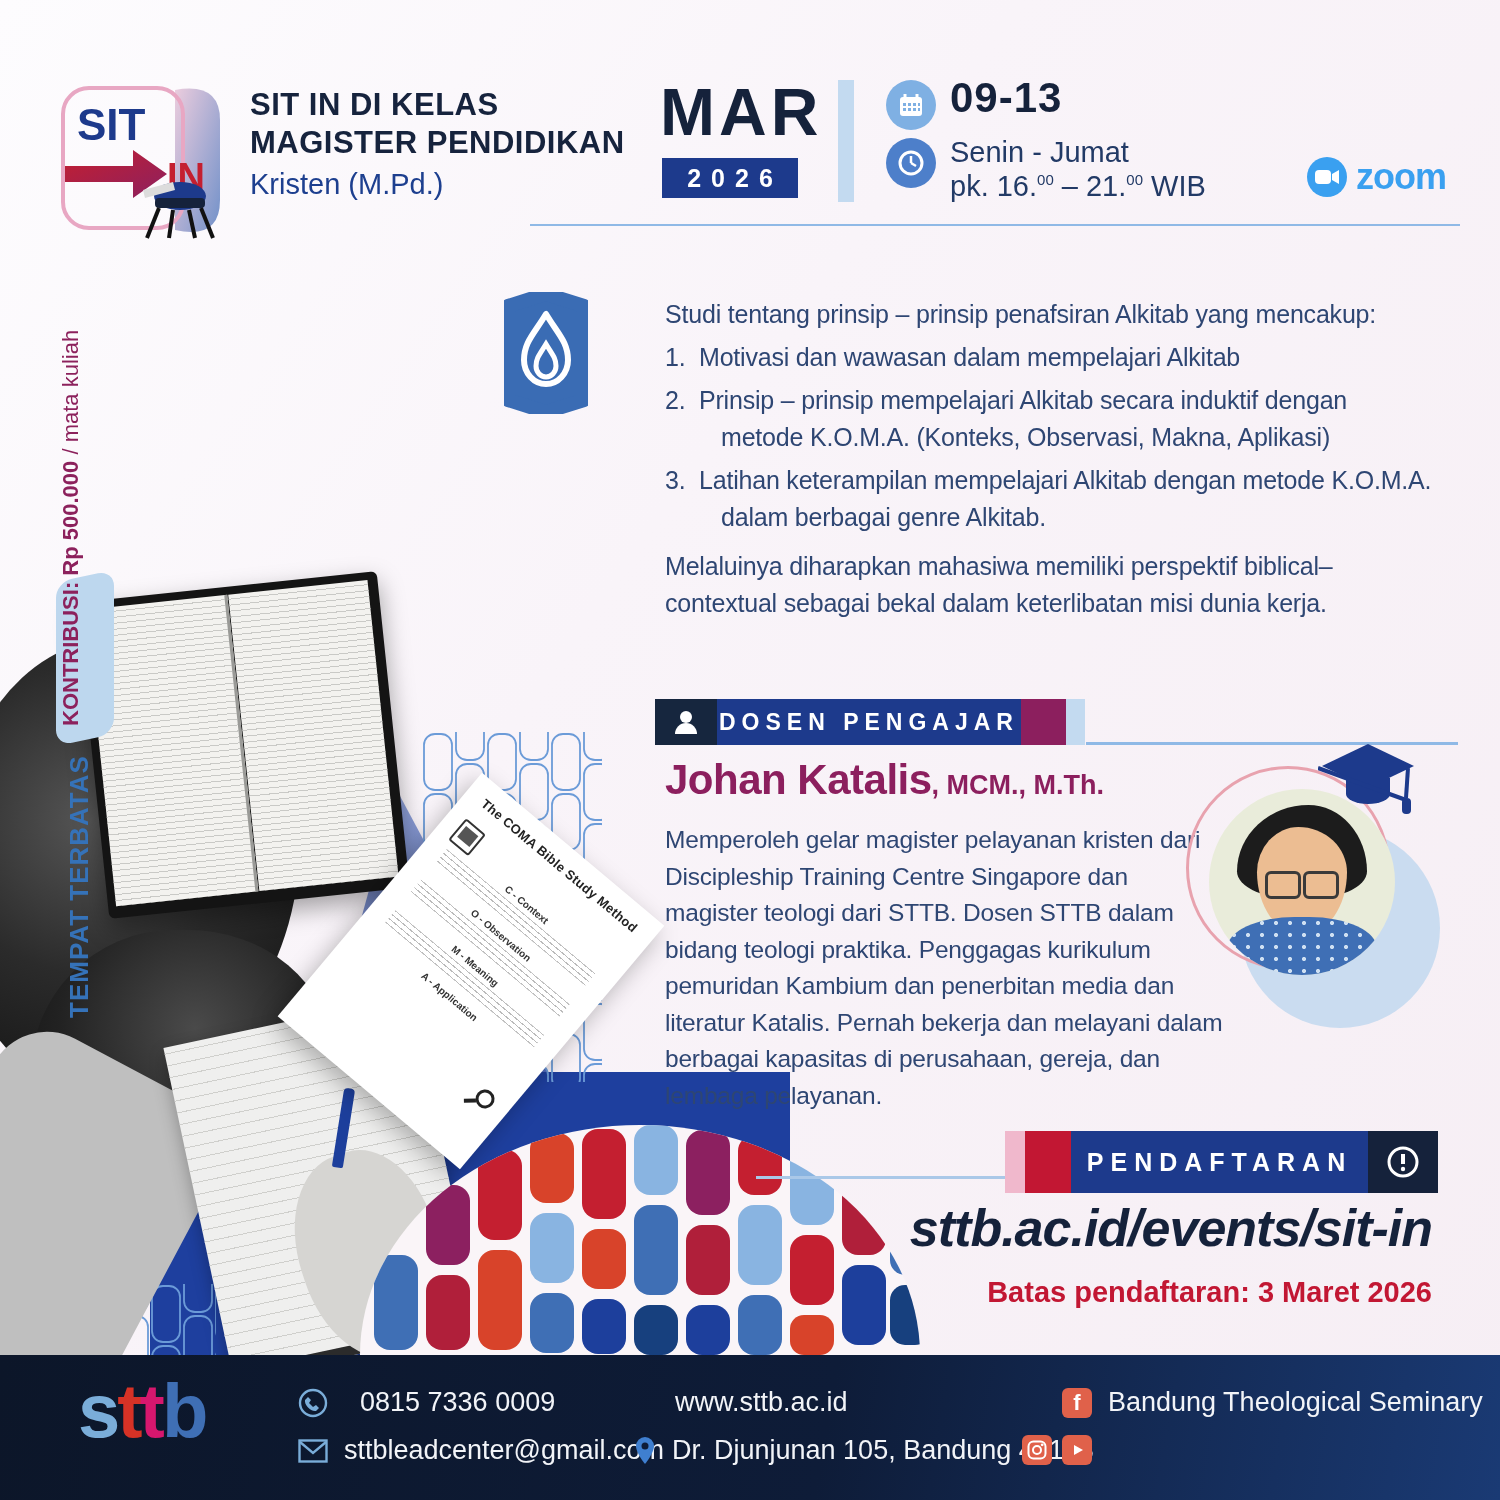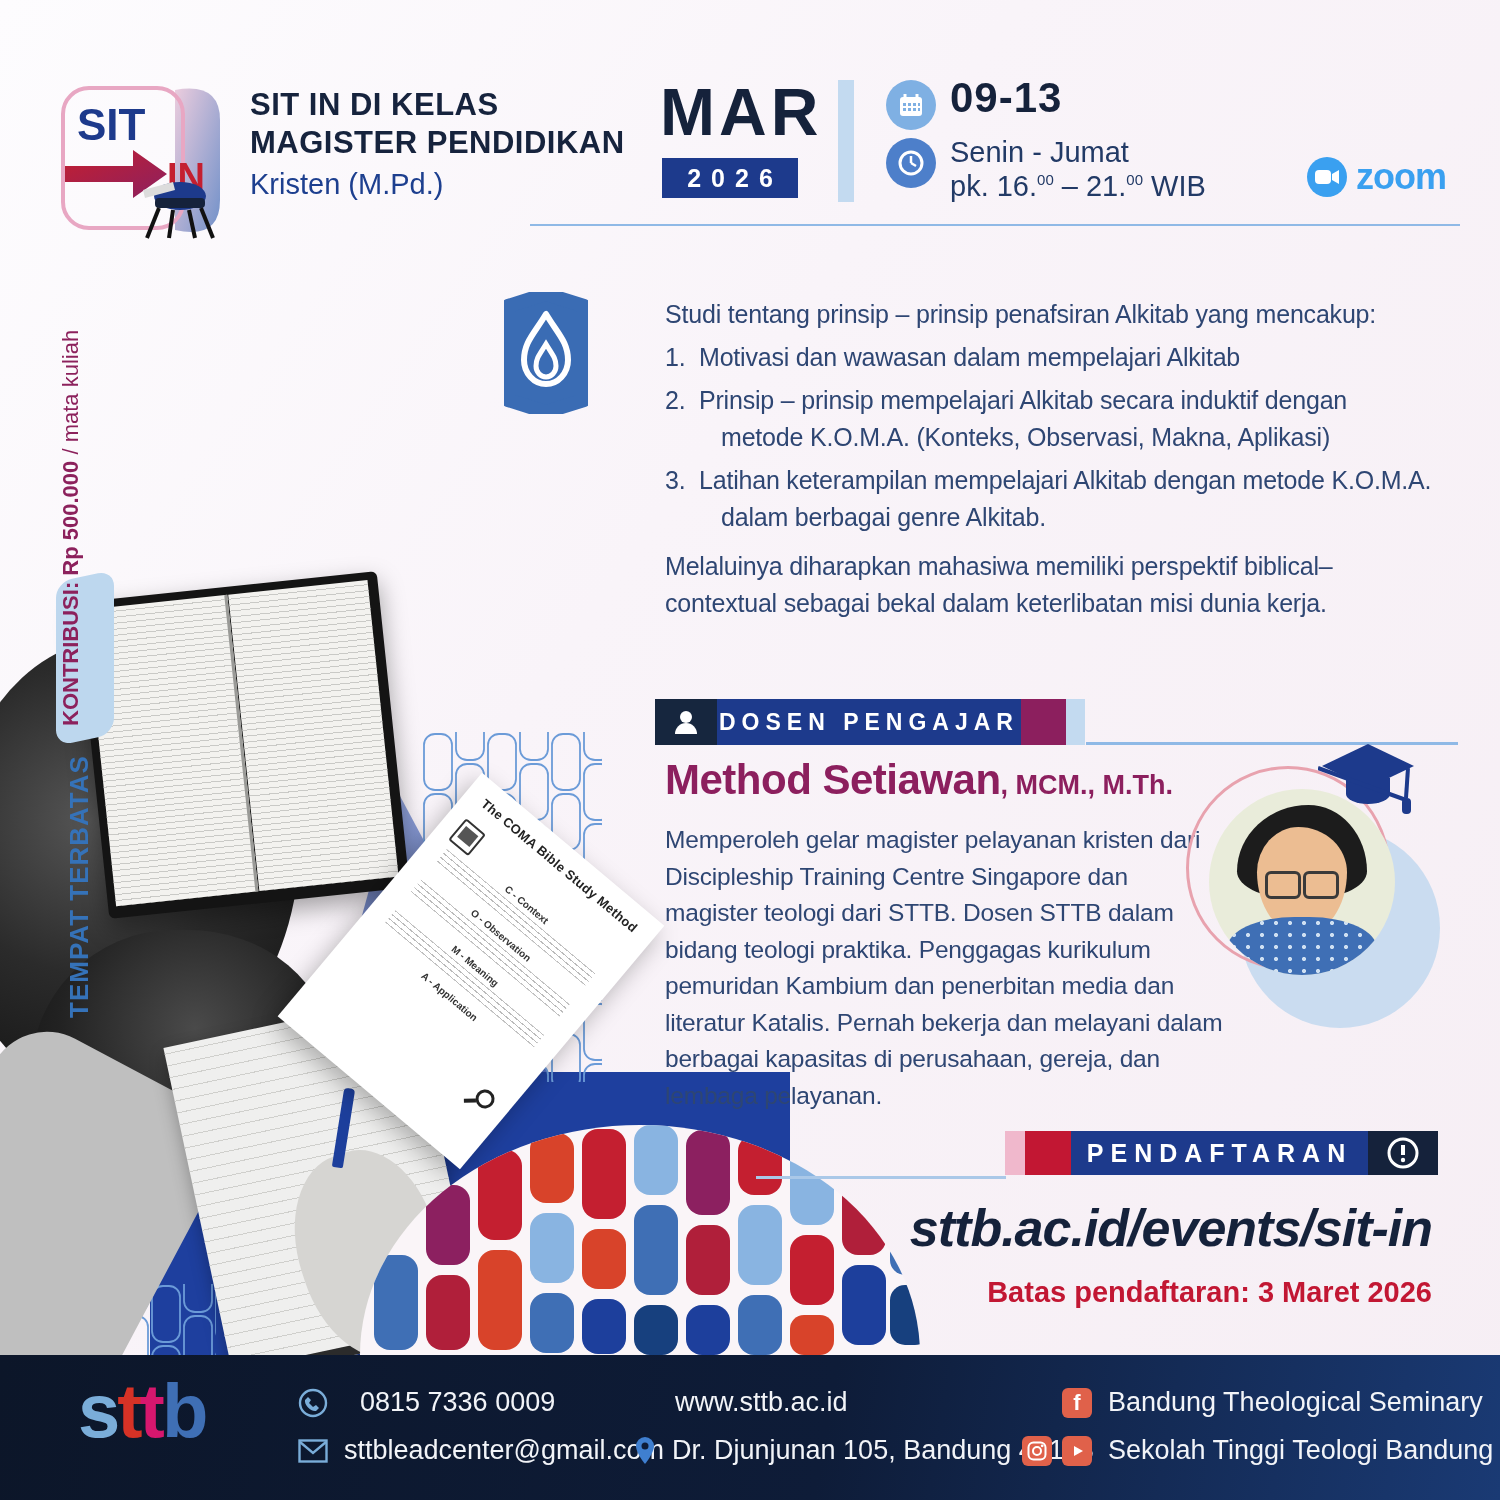--- a/index.html
+++ b/index.html
@@ -92,21 +92,21 @@
   .av-face{position:absolute;left:48px;top:38px;width:90px;height:108px;background:#ecbd92;
            border-radius:46% 54% 50% 50%/42% 42% 58% 58%;}
   .av-glass{position:absolute;top:44px;width:30px;height:22px;border:3px solid #3a3a3a;border-radius:6px;}
   .av-smile{position:absolute;left:34px;top:84px;width:24px;height:10px;border-bottom:3px solid #8a5a3a;border-radius:50%;}
   .av-shirt{position:absolute;left:18px;top:128px;width:150px;height:70px;background:#3f6fb5;
             border-radius:45% 45% 0 0;
             background-image:radial-gradient(#cfe0f2 2px,transparent 2.5px);background-size:14px 12px;}
   .gradcap{left:1318px;top:738px;}
   
   .reg-line{left:756px;top:1176px;width:250px;height:3px;background:#aac8e8;}
-  .reg-bar{left:1005px;top:1131px;height:44px;display:flex;}
+  .reg-bar{left:1005px;top:1131px;height:62px;display:flex;}
   .reg-pink{width:20px;background:#f0b8cc;}
   .reg-red{width:46px;background:#c21733;}
   .reg-navy{width:297px;background:#1d3a8c;color:#fff;font-size:25px;font-weight:700;letter-spacing:7px;
             display:flex;align-items:center;justify-content:center;}
   .reg-dark{width:70px;background:#15223b;display:flex;align-items:center;justify-content:center;}
   .reg-url{left:760px;top:1198px;width:672px;text-align:right;font-size:52px;font-weight:800;
            font-style:italic;color:#15223b;letter-spacing:-1px;}
   .reg-deadline{left:760px;top:1276px;width:672px;text-align:right;font-size:29px;font-weight:700;color:#c21733;}
   
   .footer{left:0;top:1355px;width:1500px;height:145px;
@@ -325,21 +325,21 @@
         <path d="M3,26 a11,11 0 0 1 22,0 Z" fill="#fff"></path>
       </svg>
     </div>
     <div class="dosen-label">DOSEN PENGAJAR</div>
     <div class="dosen-maroon"></div>
     <div class="dosen-lblue"></div>
   </div>
   <div class="abs dosen-underline"></div>
 
   <div class="abs lect-name">
-    <span class="nm">Method Setiawan</span><span class="dg">, MCM., M.Th.</span>
+    <span class="nm">Johan Katalis</span><span class="dg">, MCM., M.Th.</span>
   </div>
   <p class="abs bio" style="margin:0;">Memperoleh gelar magister pelayanan kristen dari Discipleship Training Centre Singapore dan magister teologi dari STTB. Dosen STTB dalam bidang teologi praktika. Penggagas kurikulum pemuridan Kambium dan penerbitan media dan literatur Katalis. Pernah bekerja dan melayani dalam berbagai kapasitas di perusahaan, gereja, dan lembaga pelayanan.</p>
 
   <div class="abs av-blue"></div>
   <div class="abs av-ring"></div>
   <div class="abs av-photo">
     <div class="av-hairman"></div>
     <div class="av-face">
       <div class="av-glass" style="left:8px;"></div>
       <div class="av-glass" style="right:8px;"></div>
@@ -418,17 +418,16 @@
           <rect x="1.5" y="1.5" width="17" height="17" rx="5" fill="none" stroke="#fff" stroke-width="2"></rect>
           <circle cx="10" cy="10" r="4" fill="none" stroke="#fff" stroke-width="2"></circle>
           <circle cx="15.2" cy="4.8" r="1.4" fill="#fff"></circle>
         </svg>
       </span>
       <span class="sq-ic">
         <svg width="20" height="20">
             <polygon points="7,5 16,10 7,15" fill="#fff"></polygon>
           </svg>
       </span>
-      <span style="margin-left:6px;">Sekolah Tinggi Teologi Bandung</span>
     </div>
   </div>
 
 </div>
 
 </body></html>

